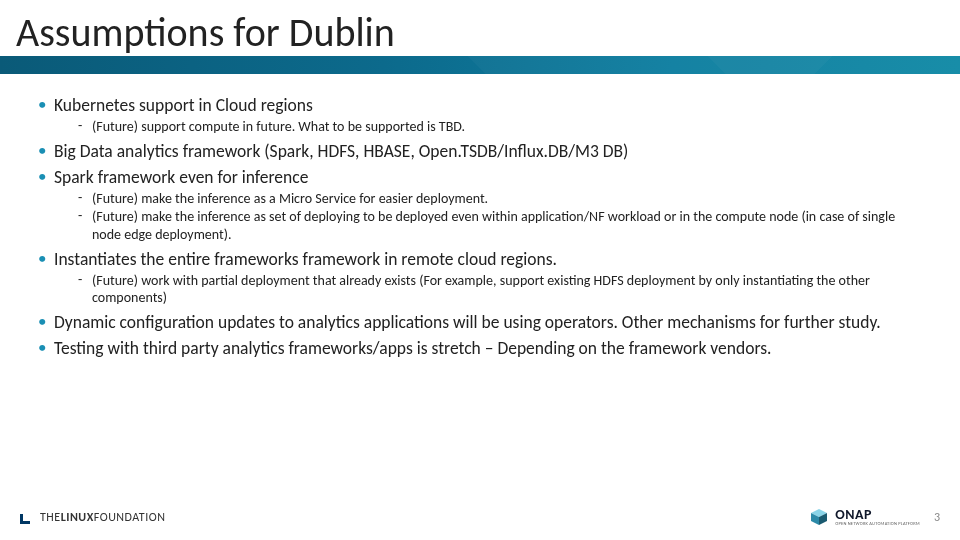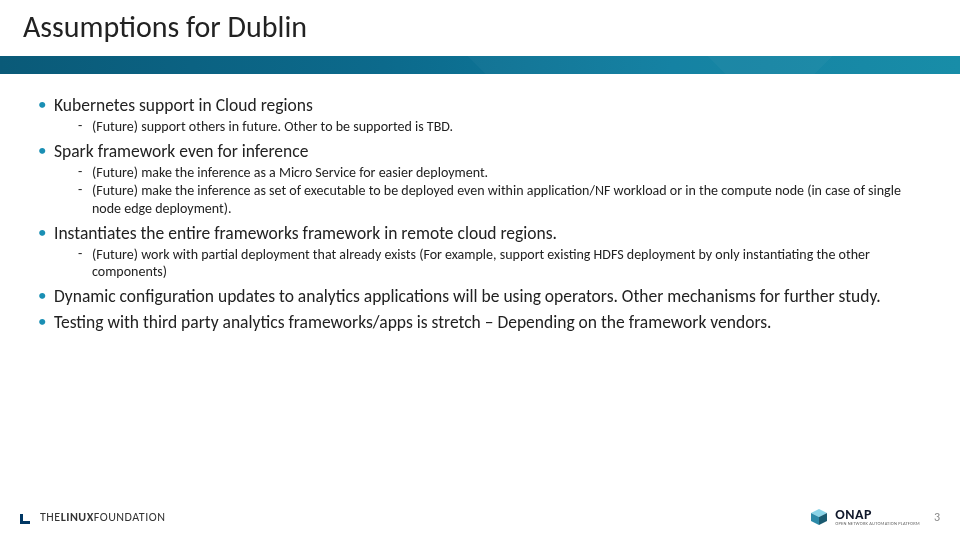--- a/index.html
+++ b/index.html
@@ -35,22 +35,22 @@
     position: absolute;
     top: 0; left: 0;
     height: 56px;
     width: 100%;
     background: #fff;
     z-index: 2;
   }
   .title {
     position: absolute;
     top: 8px;
-    left: 23px;
-    font-size: 30px;
+    left: 16px;
+    font-size: 40px;
     font-weight: 400;
     color: #222;
     z-index: 3;
   }
   .content {
     position: absolute;
     top: 82px;
     left: 24px;
     right: 24px;
     bottom: 36px;
@@ -168,28 +168,29 @@
 
 <div class="band"></div>
 <div class="title-box"></div>
 <div class="title">Assumptions for Dublin</div>
 
 <div class="content">
   <ul class="main">
     <li>
       <span>Kubernetes support in Cloud regions</span>
       <ul class="sub">
-        <li>(Future) support others in future. Other to be supported is TBD.</li>
+        <li>(Future) support compute in future. What to be supported is TBD.</li>
       </ul>
     </li>
+    <li>Big Data analytics framework (Spark, HDFS, HBASE, Open.TSDB/Influx.DB/M3 DB)</li>
     <li>
       <span>Spark framework even for inference</span>
       <ul class="sub">
         <li>(Future) make the inference as a Micro Service for easier deployment.</li>
-        <li>(Future) make the inference as set of executable to  be deployed even within application/NF workload or in the compute node (in case of single node edge deployment).</li>
+        <li>(Future) make the inference as set of deploying to  be deployed even within application/NF workload or in the compute node (in case of single node edge deployment).</li>
       </ul>
     </li>
     <li>
       <span>Instantiates the entire frameworks framework in remote cloud regions.</span>
       <ul class="sub">
         <li>(Future) work with partial deployment that already exists (For example, support existing HDFS deployment by only instantiating the other components)</li>
       </ul>
     </li>
     <li>Dynamic configuration updates to analytics applications will be using operators. Other mechanisms for further study.</li>
     <li>Testing with third party analytics frameworks/apps is stretch – Depending on the framework vendors.</li>

